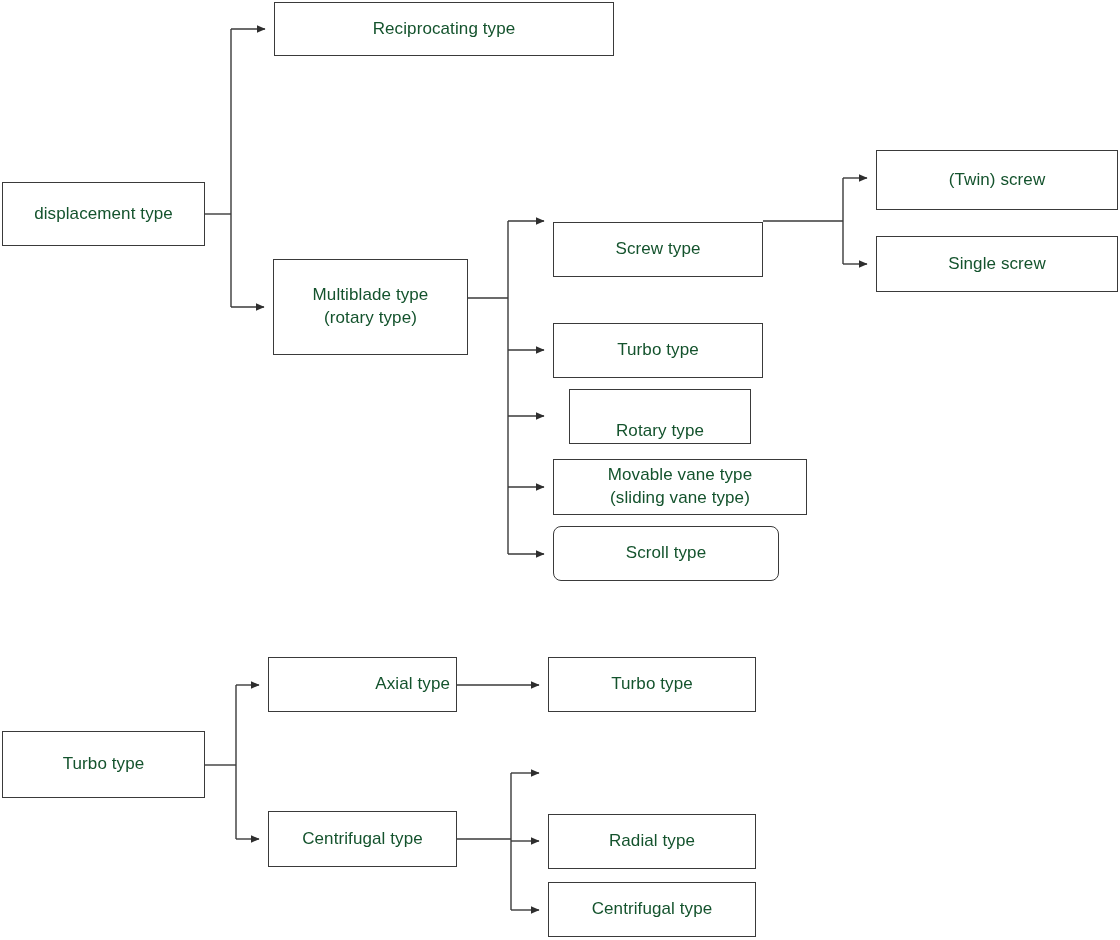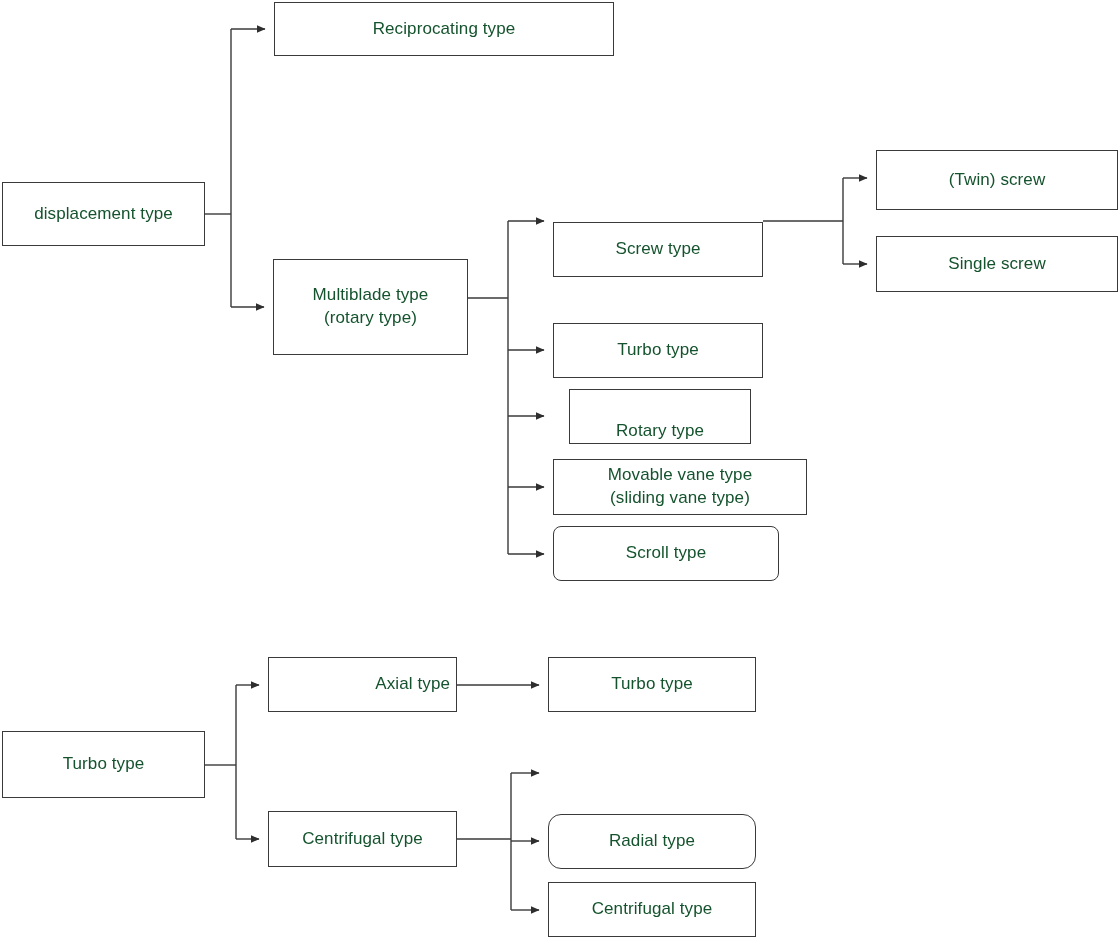--- a/index.html
+++ b/index.html
@@ -147,21 +147,21 @@
 
   <div class="node-box" style="left:268px; top:811px; width:189px; height:56px;">
     <span class="node-label">Centrifugal type</span>
   </div>
 
   <div class="node-box" style="left:548px; top:657px; width:208px; height:55px;">
     <span class="node-label">Turbo type</span>
   </div>
 
 
-  <div class="node-box" style="left:548px; top:814px; width:208px; height:55px;border-radius:13px;">
+  <div class="node-box" style="left:548px; top:814px; width:208px; height:55px;">
     <span class="node-label">Radial type</span>
   </div>
 
   <div class="node-box" style="left:548px; top:882px; width:208px; height:55px;">
     <span class="node-label">Centrifugal type</span>
   </div>
 
 </div>
 
 </body></html>

